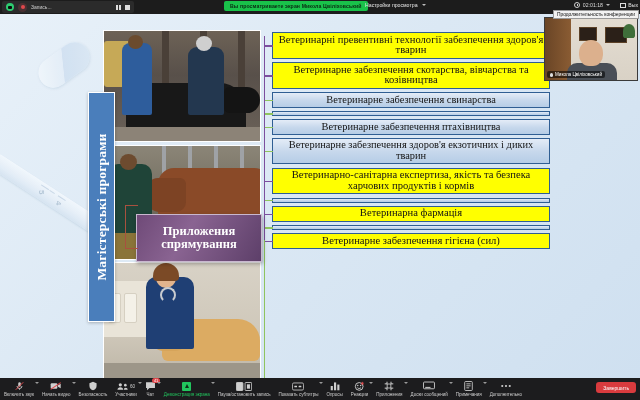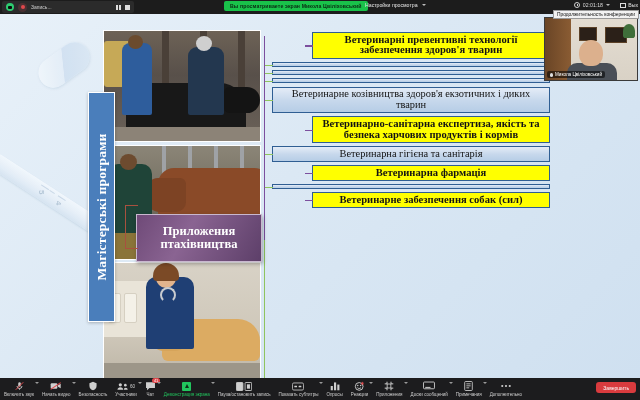--- a/index.html
+++ b/index.html
@@ -214,21 +214,21 @@
   .box {
     border: 1.1px solid #2f5e93;
     text-align: center;
     font-family: "Liberation Serif", serif;
     color: #141414;
     line-height: 1.03;
     padding: 1.5px 3px;
     position: relative;
   }
   .box.yellow {
-    background: #ffff00; font-weight: bold; font-size: 10.6px; margin-left: 40px;
+    background: #ffff00; font-weight: normal; font-size: 10.6px;
   }
   .box.blue {
     background: linear-gradient(180deg,#e4ecf7 0%,#c7d8ec 52%,#b6cde6 100%);
     font-size: 10.4px;
   }
   .box .lead {
     position: absolute; left: -8px; top: 50%; width: 8px; height: 1.2px;
     background: #8fc45e;
   }
   .box.yellow .lead { background: #7c4f9e; }
@@ -391,38 +391,39 @@
       </div>
     </div>
 
     <div class="vtitle">
       <span>Магістерські програми</span>
     </div>
 
     <div class="badge">
       <span>
         <span>Приложения</span><br>
-        <span>птахівництва</span>
+        <span>спрямування</span>
       </span>
     </div>
 
     <div class="spine"></div>
     <div class="spine2"></div>
 
     <div class="boxes" id="boxes">
         <div class="box yellow"><span class="lead"></span><span>Ветеринарні превентивні технології забезпечення здоров'я тварин</span></div>
+        <div class="box yellow"><span class="lead"></span><span>Ветеринарне забезпечення скотарства, вівчарства та козівництва</span></div>
+        <div class="box blue"><span class="lead"></span><span>Ветеринарне забезпечення свинарства</span></div>
         <div class="box blue"><span class="lead"></span></div>
+        <div class="box blue"><span class="lead"></span><span>Ветеринарне забезпечення птахівництва</span></div>
+        <div class="box blue"><span class="lead"></span><span>Ветеринарне забезпечення здоров'я екзотичних і диких тварин</span></div>
+        <div class="box yellow"><span class="lead"></span><span>Ветеринарно-санітарна експертиза, якість та безпека харчових продуктів і кормів</span></div>
         <div class="box blue"><span class="lead"></span></div>
-        <div class="box blue"><span class="lead"></span></div>
-        <div class="box blue"><span class="lead"></span><span>Ветеринарне козівництва здоров'я екзотичних і диких тварин</span></div>
-        <div class="box yellow"><span class="lead"></span><span>Ветеринарно-санітарна експертиза, якість та безпека харчових продуктів і кормів</span></div>
-        <div class="box blue"><span class="lead"></span><span>Ветеринарна гігієна та санітарія</span></div>
         <div class="box yellow"><span class="lead"></span><span>Ветеринарна фармація</span></div>
         <div class="box blue"><span class="lead"></span></div>
-        <div class="box yellow"><span class="lead"></span><span>Ветеринарне забезпечення собак (сил)</span></div>
+        <div class="box yellow"><span class="lead"></span><span>Ветеринарне забезпечення гігієна (сил)</span></div>
       </div>
   </div>
 
   <div class="vidtile">
     <div class="vt-wall"></div>
     <div class="vt-door"></div>
     <div class="vt-frame vt-f1"></div>
     <div class="vt-frame vt-f2"></div>
     <div class="vt-plant"></div>
     <div class="vt-body"></div>

